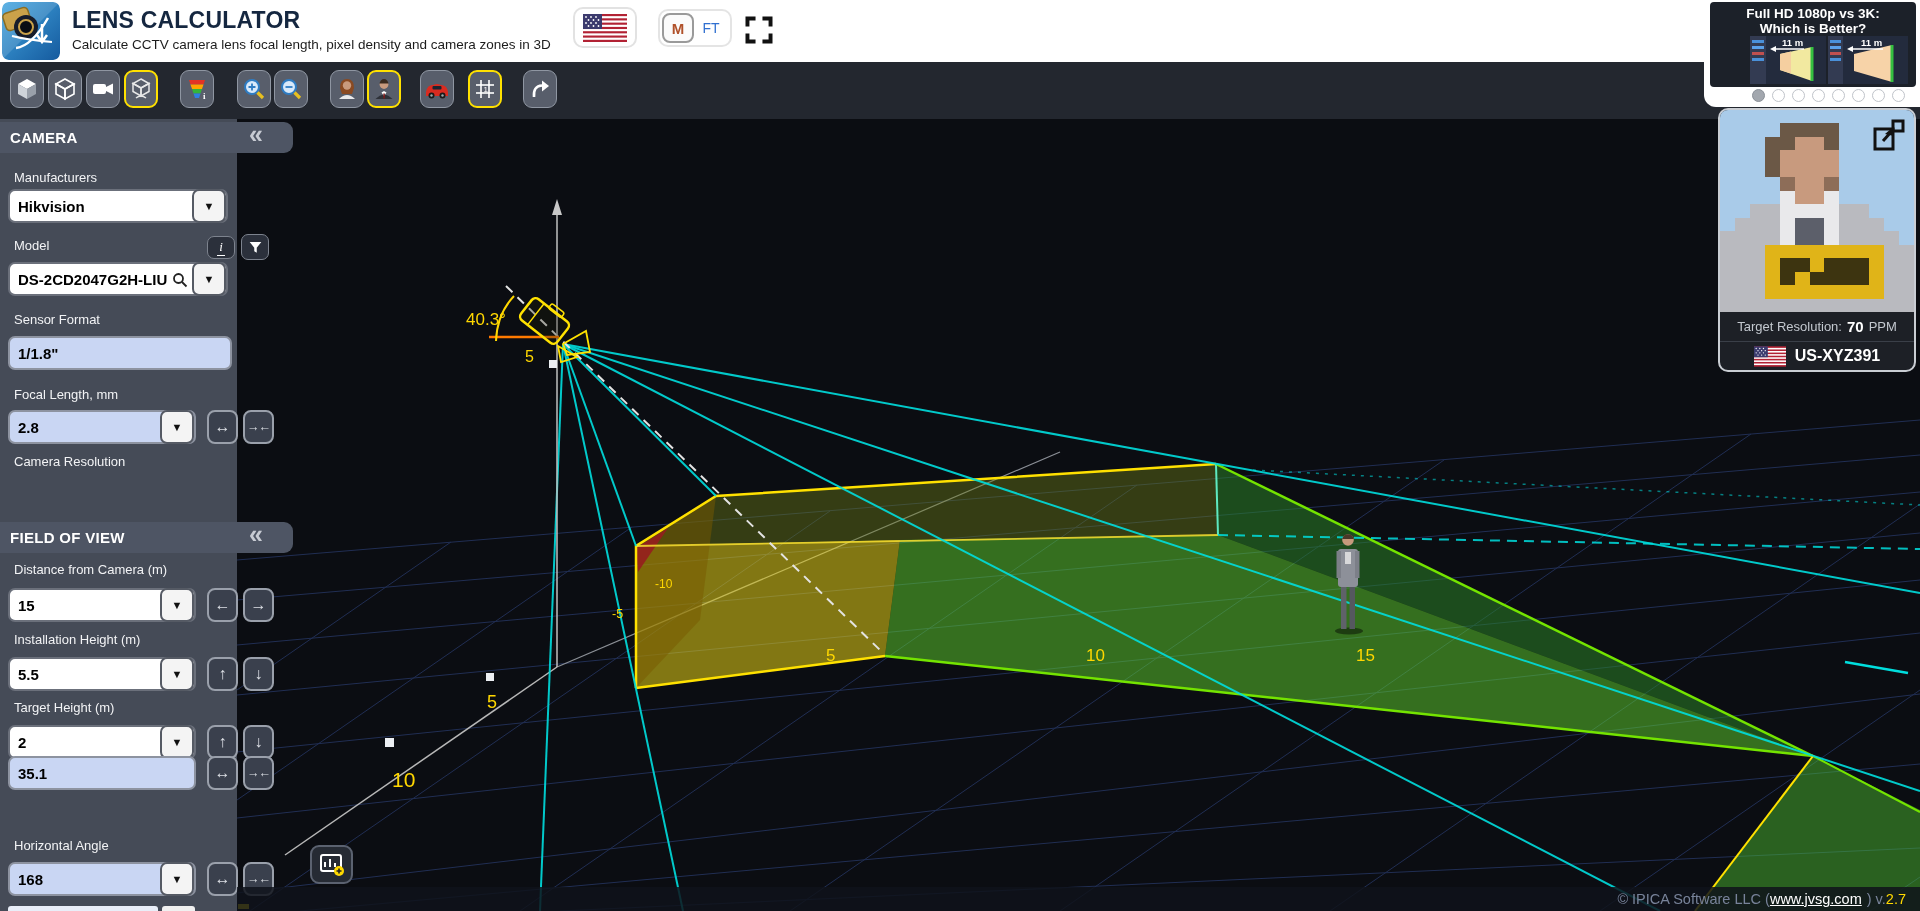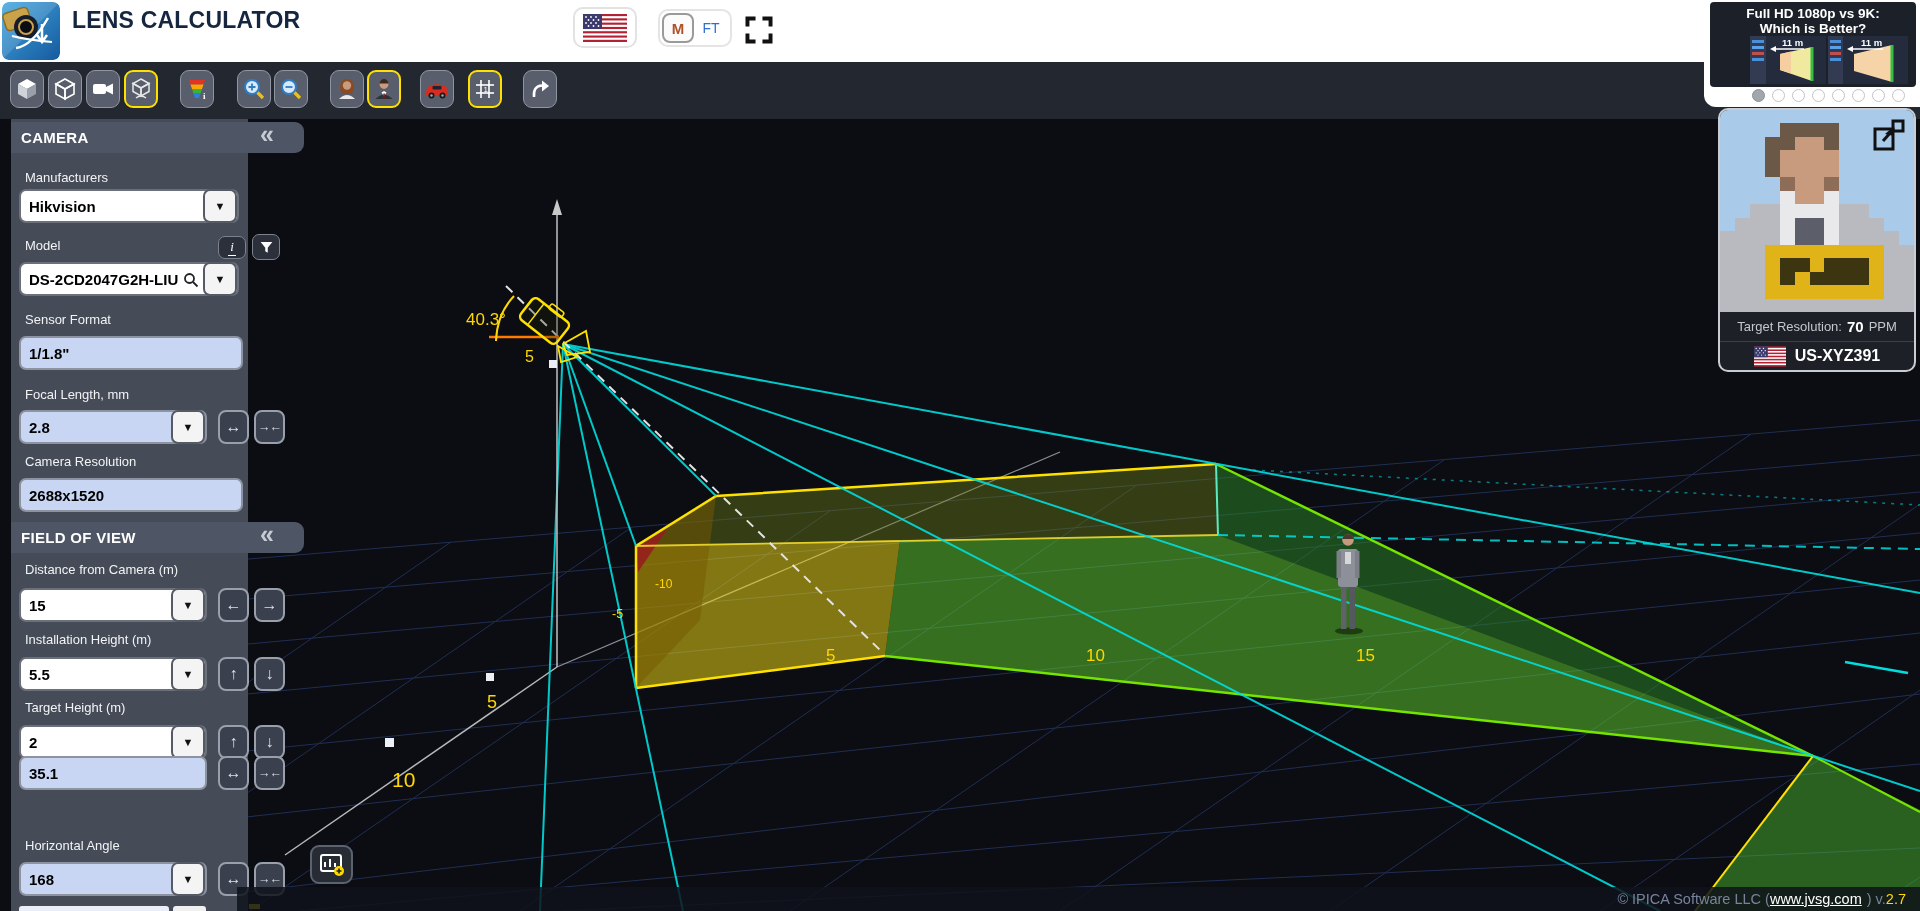--- a/index.html
+++ b/index.html
@@ -17,21 +17,21 @@
   .unit-m { width:32px; height:30px; border:2px solid #9a9a9a; border-radius:8px; background:#fbfbfb; color:#b0512a; font-weight:bold; font-size:15px; display:flex; align-items:center; justify-content:center; cursor:pointer; }
   .unit-ft { width:34px; height:30px; color:#2f6fd0; font-size:14px; display:flex; align-items:center; justify-content:center; cursor:pointer; }
   .fullscreen-btn { position:absolute; left:744px; top:15px; width:30px; height:30px; cursor:pointer; }
 
   
   .toolbar { position:absolute; left:0; top:62px; width:1920px; height:57px; background:#23272f; }
   .tbtn { position:absolute; top:8px; width:34px; height:38px; background:#585e6b; border:1.5px solid #8f96a2; border-radius:9px; display:flex; align-items:center; justify-content:center; cursor:pointer; }
   .tbtn.sel { border:2px solid #ffe100; }
 
   
-  .sidebar { position:absolute; left:0; top:119px; width:237px; height:792px; background:#454b57; overflow:visible; z-index:5;margin-left:11px; }
+  .sidebar { position:absolute; left:0; top:119px; width:237px; height:792px; background:#454b57; overflow:visible; z-index:5; }
   .tab { position:absolute; left:0; width:293px; height:31px; background:#4e5564; border-radius:0 9px 9px 0; color:#fff; font-weight:bold; font-size:15px; display:flex; align-items:center; padding-left:10px; letter-spacing:.3px; }
   .tab .collapse { position:absolute; left:249px; top:-2px; font-size:25px; color:#c7cbd3; font-weight:bold; cursor:pointer; }
   .lbl { position:absolute; left:14px; color:#f2f3f5; font-size:13px; white-space:nowrap; }
   .frow { position:absolute; left:0; width:237px; height:26px; }
   .fld { position:absolute; left:8px; top:0; height:34px; background:#fff; border:2px solid #6b707b; border-radius:7px; display:flex; align-items:center; font-weight:bold; font-size:15px; color:#000; padding-left:8px; cursor:text; }
   .fld.ro { background:#c9d6f3; border-color:#8d93a0; }
   .fld .ddbtn { position:absolute; right:0; top:-2px; width:34px; height:34px; background:#f4f4f4; border:2px solid #555a64; border-radius:7px; display:flex; align-items:center; justify-content:center; font-size:11px; color:#111; cursor:pointer; }
   .step { position:absolute; top:0; width:31px; height:34px; background:#3a404d; border:2px solid #9aa0ab; border-radius:8px; color:#dde0e6; font-size:16px; display:flex; align-items:center; justify-content:center; cursor:pointer; }
   .step.sm { font-size:12.5px; letter-spacing:-1px; }
   .mini-btn { position:absolute; top:0; height:23px; background:#2b303b; border:1.5px solid #7d838e; border-radius:7px; color:#fff; display:flex; align-items:center; justify-content:center; cursor:pointer; }
@@ -209,20 +209,21 @@
         <polygon points="0,0 58,0 0,58" fill="rgba(255,255,255,0.14)"></polygon>
         <rect x="2" y="8" width="26" height="18" rx="4" transform="rotate(-18 15 17)" fill="#caa24a" stroke="#8a6c22" stroke-width="1.5"></rect>
         <circle cx="24" cy="25" r="12" fill="#171d2b"></circle>
         <circle cx="24" cy="25" r="7" fill="#0a0d14" stroke="#caa24a" stroke-width="2"></circle>
         <path d="M14 46 Q30 44 46 16" stroke="#fff" stroke-width="2.5" fill="none"></path>
         <path d="M10 34 Q26 38 50 40" stroke="#fff" stroke-width="2" fill="none"></path>
         <path d="M40 22 v16 M35 33 l5 7 5-7" stroke="#fff" stroke-width="2.5" fill="none"></path>
       </svg>
     </div>
     <div class="app-title">LENS CALCULATOR</div>
+    <div class="app-subtitle">Calculate CCTV camera lens focal length, pixel density and camera zones in 3D</div>
 
     <div class="flag-btn">
       <svg width="44" height="28" viewBox="0 0 44 28">
         <rect width="44" height="28" fill="#b22234"></rect>
         <g fill="#fff">
             <rect y="2.15" width="44" height="2.15"></rect>
             <rect y="6.45" width="44" height="2.15"></rect>
             <rect y="10.75" width="44" height="2.15"></rect>
             <rect y="15.05" width="44" height="2.15"></rect>
             <rect y="19.35" width="44" height="2.15"></rect>
@@ -409,25 +410,20 @@
     <div class="frow" style="top:291px">
       <div class="fld ro" style="width:188px">
         <span>2.8</span>
         <div class="ddbtn">▼</div>
       </div>
       <div class="step" style="left:207px">↔</div>
       <div class="step sm" style="left:243px">→←</div>
     </div>
 
     <div class="lbl" style="top:335px">Camera Resolution</div>
-    <div class="frow" style="top:359px">
-      <div class="fld ro" style="width:224px">
-        <span>2688x1520</span>
-      </div>
-    </div>
 
     <div class="tab" style="top:403px">
       <span>FIELD OF VIEW</span>
       <span class="collapse">«</span>
     </div>
 
     <div class="lbl" style="top:443px">Distance from Camera (m)</div>
     <div class="frow" style="top:469px">
       <div class="fld" style="width:188px">
         <span>15</span>
@@ -476,21 +472,21 @@
       <div class="step sm" style="left:243px">→←</div>
     </div>
 
     <div style="position:absolute; left:8px; top:787px; width:150px; height:5px; background:#e9eef8; border-radius:3px 3px 0 0;"></div>
     <div style="position:absolute; left:162px; top:787px; width:33px; height:5px; background:#f0f0f0; border-radius:3px 3px 0 0;"></div>
     <div style="position:absolute; left:238px; top:785px; width:11px; height:5px; background:#ffe100;"></div>
   </div>
 
   <div class="video-panel">
     <div class="video-thumb">
-      <div class="vt-title">Full HD 1080p vs 9K:</div>
+      <div class="vt-title">Full HD 1080p vs 3K:</div>
       <div class="vt-title" style="padding-top:0">Which is Better?</div>
       <svg style="position:absolute; left:40px; top:34px;" width="76" height="48" viewBox="0 0 76 48">
         <rect width="76" height="48" fill="#232b3d"></rect>
         <rect width="16" height="48" fill="#333b52"></rect>
         <rect x="2" y="4" width="12" height="3" fill="#4a90d9"></rect>
           <rect x="2" y="10" width="12" height="3" fill="#5aa0e9"></rect>
           <rect x="2" y="16" width="12" height="3" fill="#c05050"></rect>
           <rect x="2" y="22" width="12" height="3" fill="#4a90d9"></rect>
         <polygon points="30,18 62,11 62,45 30,34" fill="#f2e9a0"></polygon>
         <polygon points="30,18 41,15.5 41,37.5 30,34" fill="#f5cfa0"></polygon>

